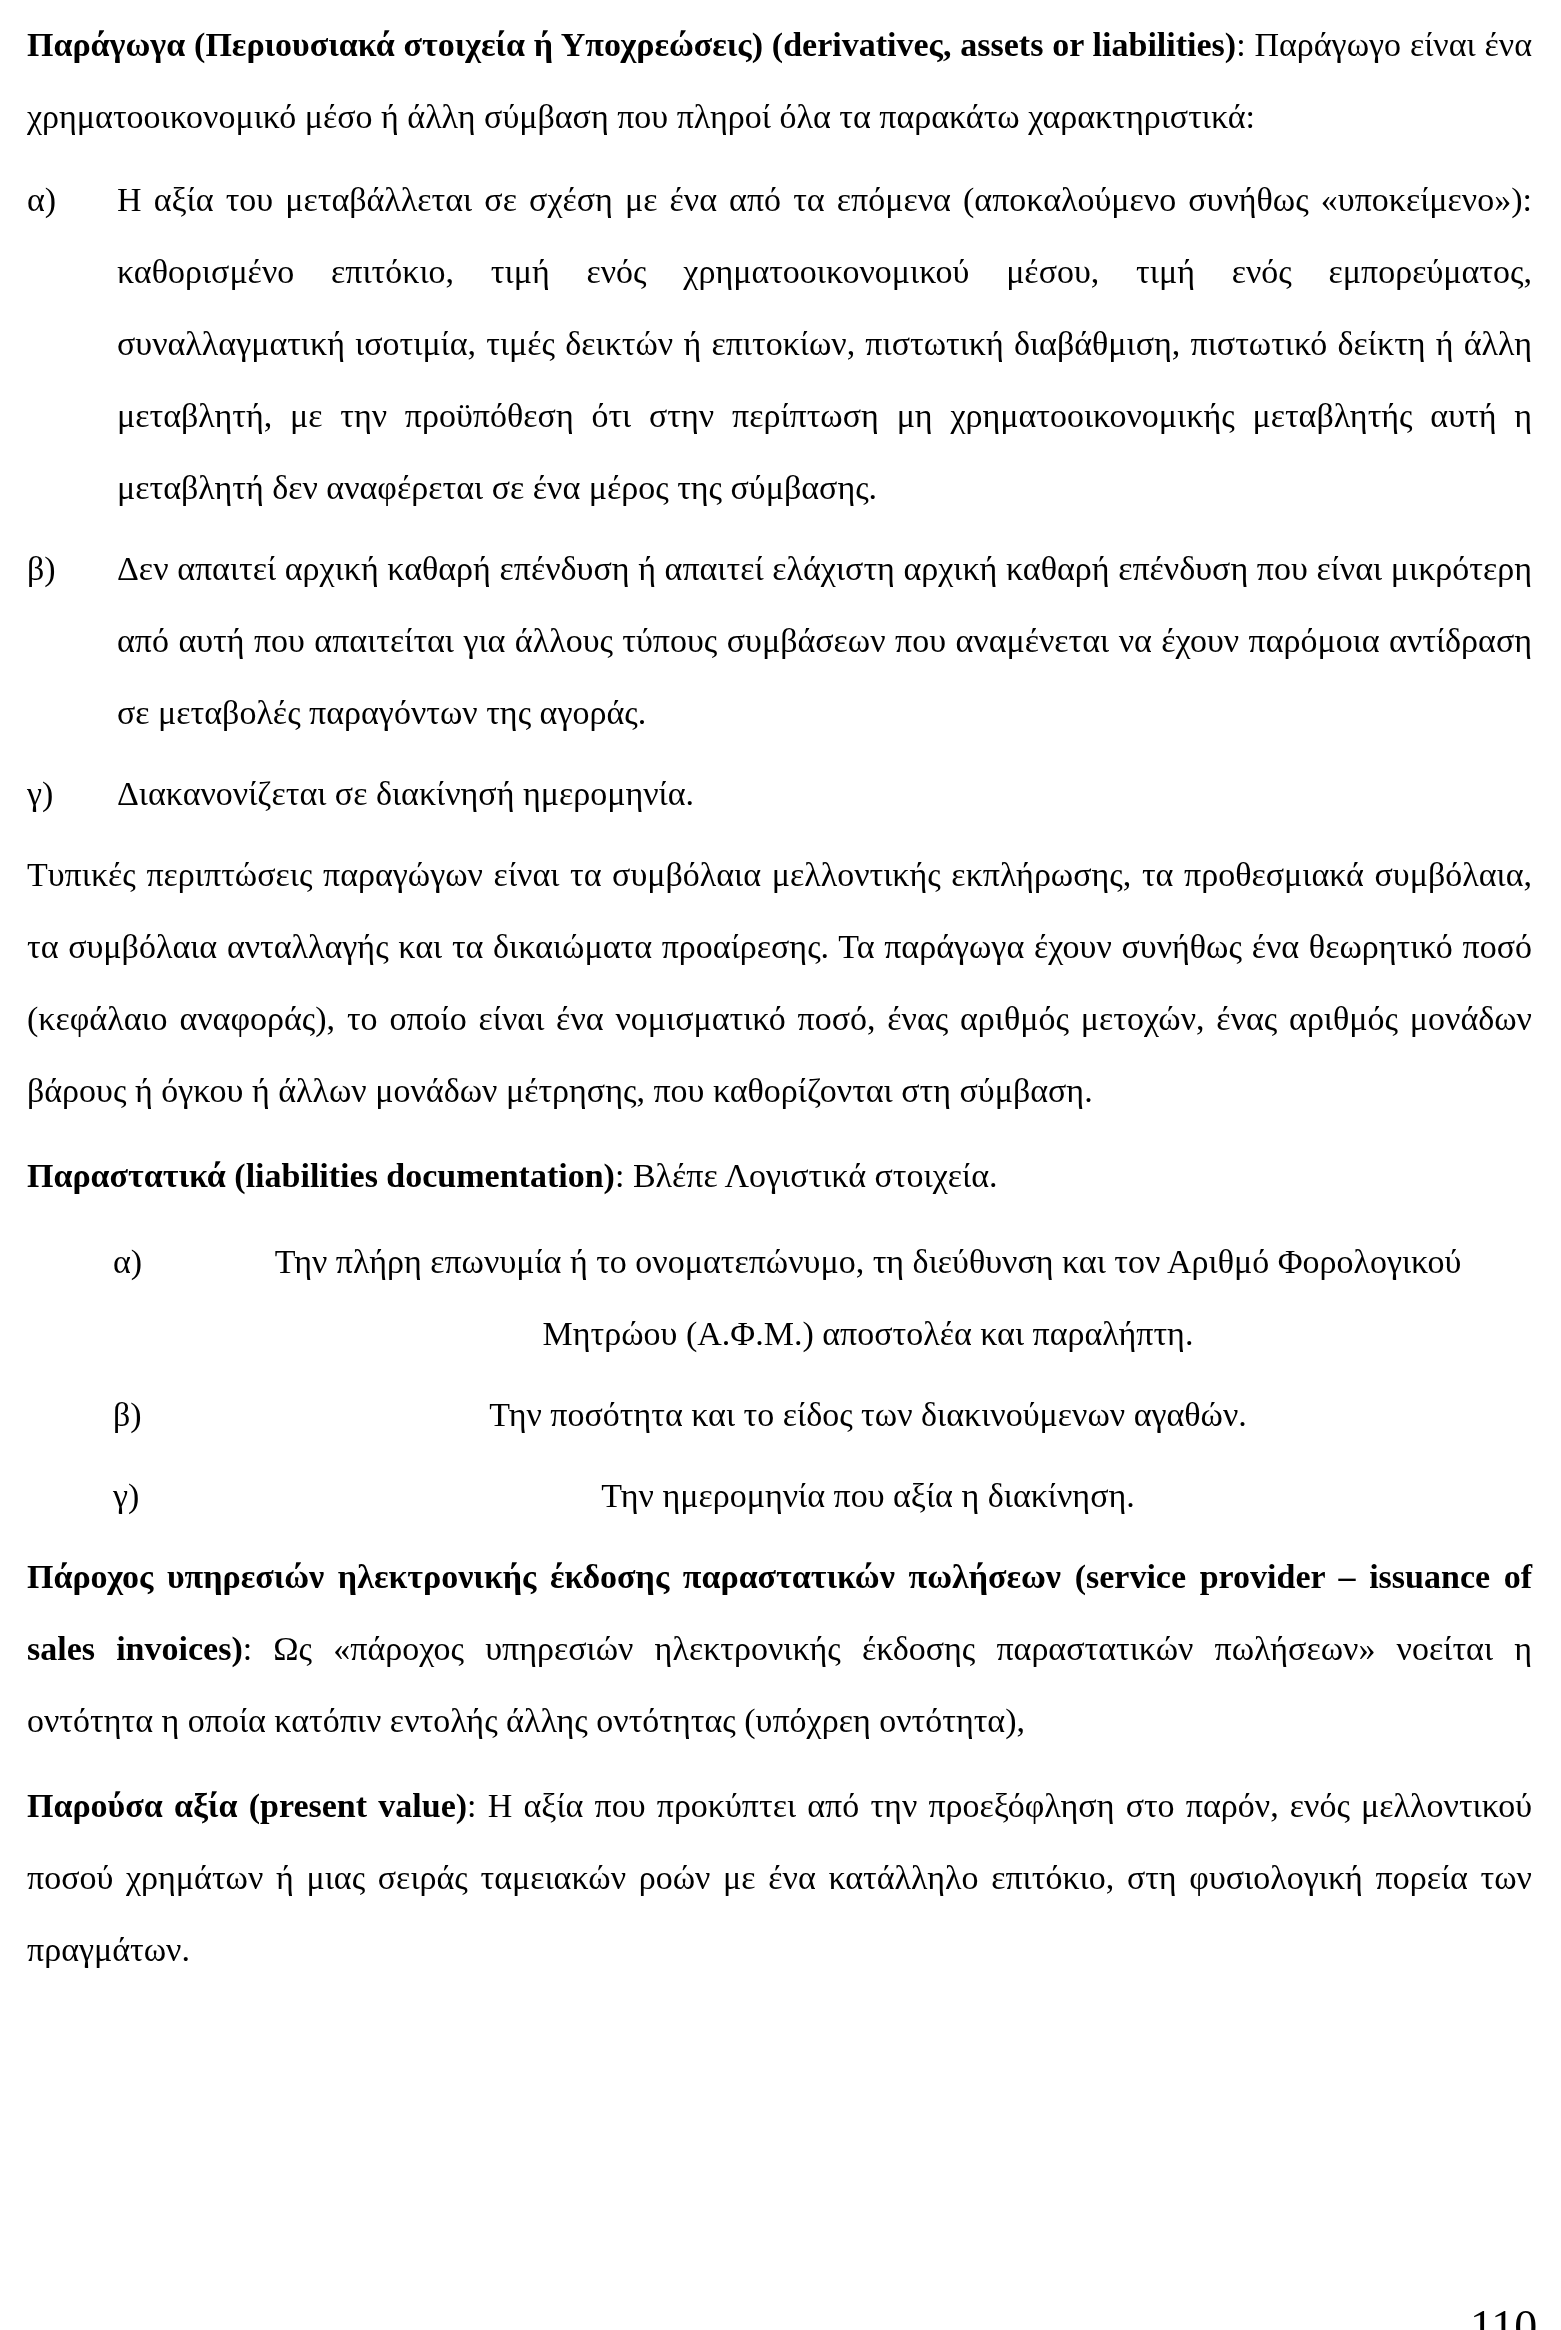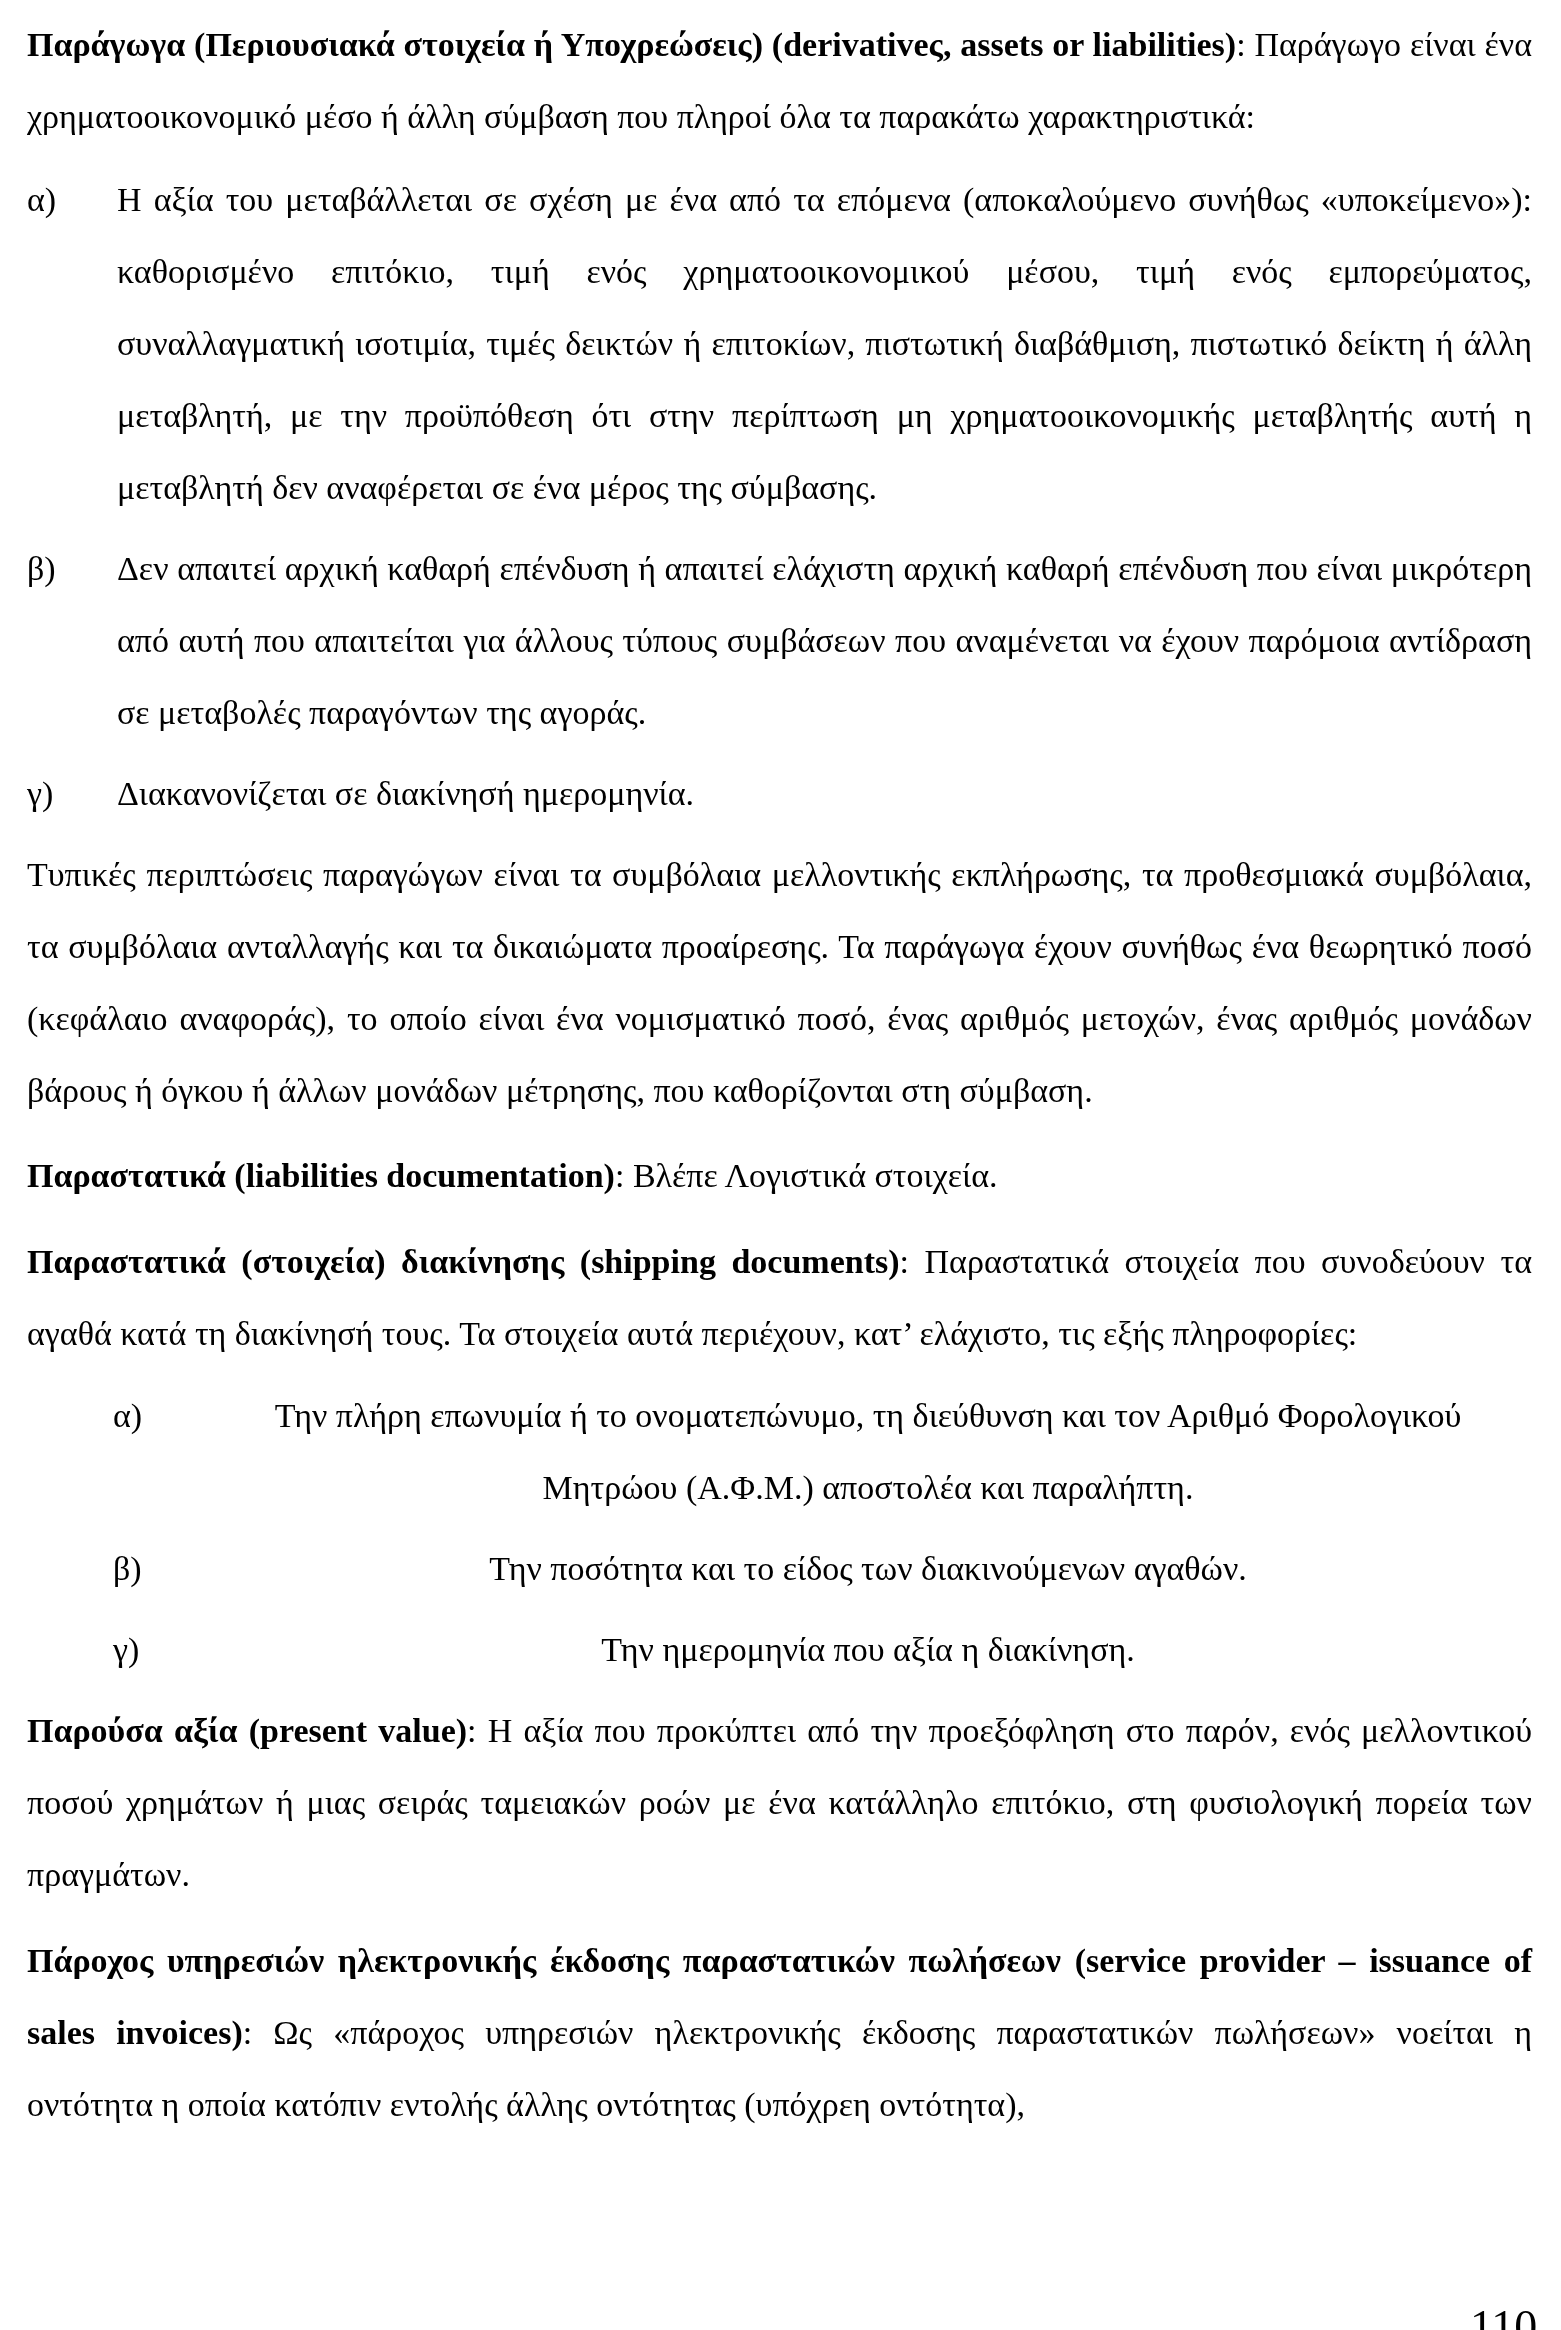--- a/index.html
+++ b/index.html
@@ -39,39 +39,36 @@
   <div class="item">
     <span class="marker">γ)</span>
     <span class="body">Διακανονίζεται σε διακίνησή ημερομηνία.</span>
   </div>
   <p class="para">Τυπικές περιπτώσεις παραγώγων είναι τα συμβόλαια μελλοντικής εκπλήρωσης, τα προθεσμιακά συμβόλαια, τα συμβόλαια ανταλλαγής και τα δικαιώματα προαίρεσης. Τα παράγωγα έχουν συνήθως ένα θεωρητικό ποσό (κεφάλαιο αναφοράς), το οποίο είναι ένα νομισματικό ποσό, ένας αριθμός μετοχών, ένας αριθμός μονάδων βάρους ή όγκου ή άλλων μονάδων μέτρησης, που καθορίζονται στη σύμβαση.</p>
 
   <p class="para">
     <b>Παραστατικά (liabilities documentation)</b><span>: </span><span>Βλέπε Λογιστικά στοιχεία.</span>
   </p>
 
-  <p class="para" style="margin-bottom:10.6px">
-    <b>Παραστατικά (στοιχεία) διακίνησης (shipping documents)</b><span>: </span><span>Παραστατικά στοιχεία που συνοδεύουν τα αγαθά κατά τη διακίνησή τους. Τα στοιχεία αυτά περιέχουν, κατ’ ελάχιστο, τις εξής πληροφορίες:</span>
-  </p>
   <div class="item sub">
     <span class="marker">α)</span>
     <span class="body">Την πλήρη επωνυμία ή το ονοματεπώνυμο, τη διεύθυνση και τον Αριθμό Φορολογικού Μητρώου (Α.Φ.Μ.) αποστολέα και παραλήπτη.</span>
   </div>
   <div class="item sub">
     <span class="marker">β)</span>
     <span class="body">Την ποσότητα και το είδος των διακινούμενων αγαθών.</span>
   </div>
   <div class="item sub">
     <span class="marker">γ)</span>
     <span class="body">Την ημερομηνία που αξία η διακίνηση.</span>
   </div>
 
   <p class="para">
-    <b>Παρούσα αξία (present value)</b><span>: </span><span>Η αξία που προκύπτει από την προεξόφληση στο παρόν, ενός μελλοντικού ποσού χρημάτων ή μιας σειράς ταμειακών ροών με ένα κατάλληλο επιτόκιο, στη φυσιολογική πορεία των πραγμάτων.</span>
+    <b>Πάροχος υπηρεσιών ηλεκτρονικής έκδοσης παραστατικών πωλήσεων (service provider – issuance of sales invoices)</b><span>: </span><span>Ως «πάροχος υπηρεσιών ηλεκτρονικής έκδοσης παραστατικών πωλήσεων» νοείται η οντότητα η οποία κατόπιν εντολής άλλης οντότητας (υπόχρεη οντότητα),</span>
   </p>
 
   <p class="para">
-    <b>Πάροχος υπηρεσιών ηλεκτρονικής έκδοσης παραστατικών πωλήσεων (service provider – issuance of sales invoices)</b><span>: </span><span>Ως «πάροχος υπηρεσιών ηλεκτρονικής έκδοσης παραστατικών πωλήσεων» νοείται η οντότητα η οποία κατόπιν εντολής άλλης οντότητας (υπόχρεη οντότητα),</span>
+    <b>Παρούσα αξία (present value)</b><span>: </span><span>Η αξία που προκύπτει από την προεξόφληση στο παρόν, ενός μελλοντικού ποσού χρημάτων ή μιας σειράς ταμειακών ροών με ένα κατάλληλο επιτόκιο, στη φυσιολογική πορεία των πραγμάτων.</span>
   </p>
 </div>
 
 <div class="pageno">110</div>
 
 
 </body></html>

